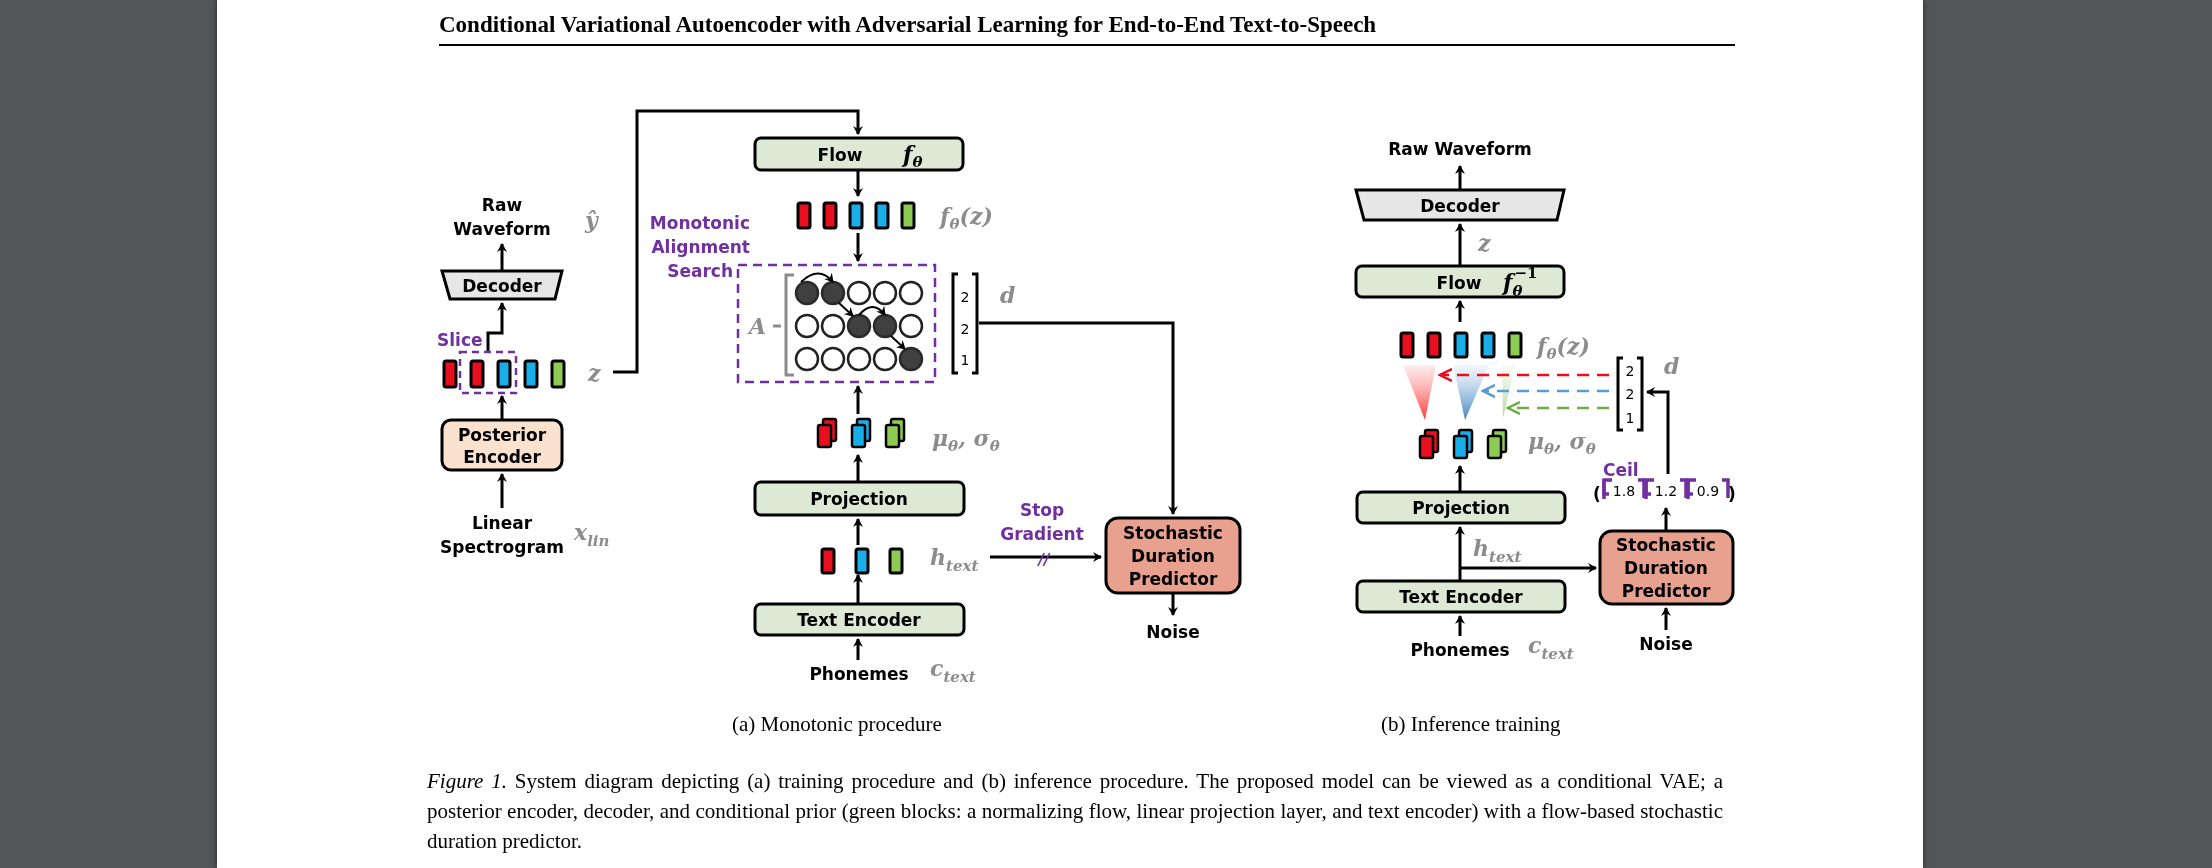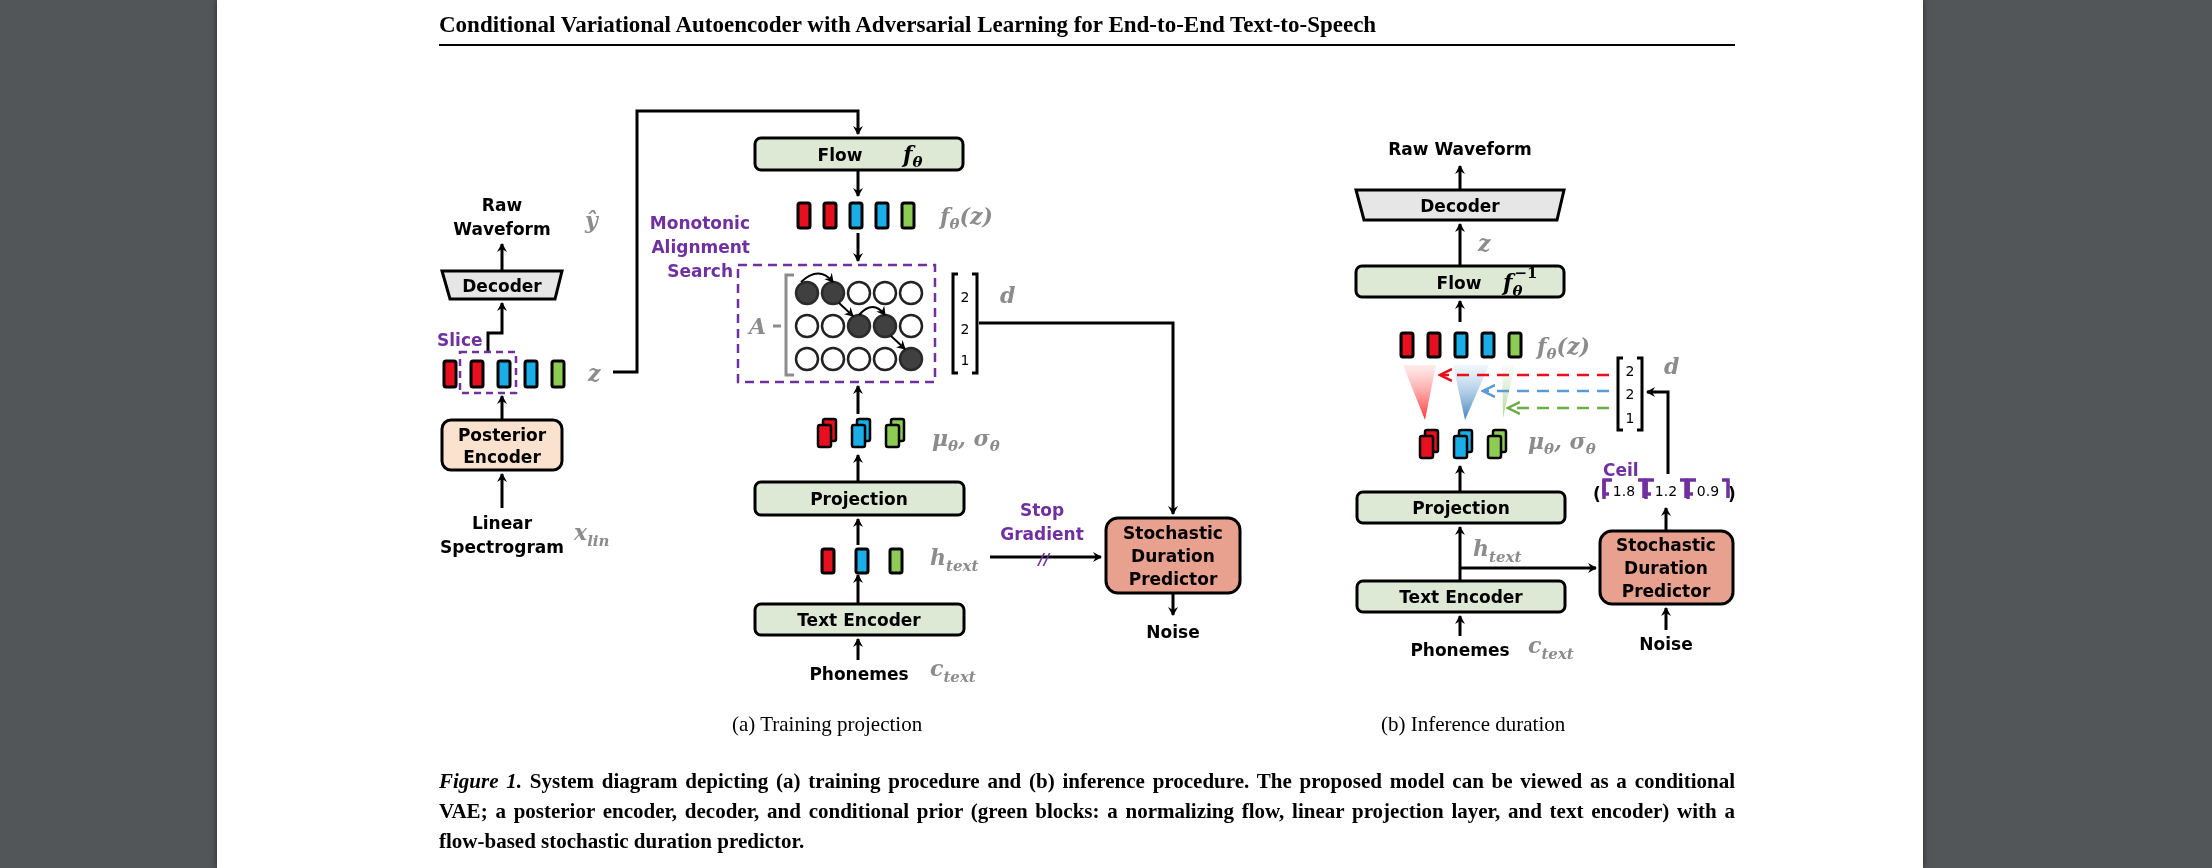--- a/index.html
+++ b/index.html
@@ -11,22 +11,22 @@
   .title-rule { position: absolute; left: 439px; top: 44px; width: 1296px; height: 2px; background: #000; }
   svg.fig { position: absolute; left: 0; top: 0; }
   .lbl { font-family: "DejaVu Sans", sans-serif; font-size: 17px; fill: #000; }
   .lbl-b { font-family: "DejaVu Sans", sans-serif; font-size: 17px; fill: #000; font-weight: bold; }
   .purple { font-family: "DejaVu Sans", sans-serif; font-size: 17px; fill: #7030a0; font-weight: bold; }
   .math { font-family: "DejaVu Serif", serif; font-style: italic; font-weight: bold; font-size: 22px; fill: #8c8c8c; }
   .math-sub { font-family: "DejaVu Serif", serif; font-style: italic; font-weight: bold; font-size: 15px; fill: #8c8c8c; }
   .mathk { font-family: "DejaVu Serif", serif; font-style: italic; font-weight: bold; font-size: 22px; fill: #000; }
   .small { font-family: "DejaVu Sans", sans-serif; font-size: 14px; fill: #000; }
   .subcap { position: absolute; font-family: "Liberation Serif", serif; font-size: 21px; color: #000; }
-  .caption { position: absolute; left: 439px; top: 766px; width: 1296px;
-          font-family: "Liberation Serif", serif; font-size: 21px; line-height: 30px; color: #000; text-align: justify; font-weight: bold; }
+  .caption { position: absolute; left: 427px; top: 766px; width: 1296px;
+          font-family: "Liberation Serif", serif; font-size: 21px; line-height: 30px; color: #000; text-align: justify; }
   .caption i { font-style: italic; }
 </style>
 </head>
 <body>
 
 <div class="page"></div>
 <div class="page-title">Conditional Variational Autoencoder with Adversarial Learning for End-to-End Text-to-Speech</div>
 <div class="title-rule"></div>
 
 <svg class="fig" width="2212" height="868" viewBox="0 0 2212 868">
@@ -259,16 +259,16 @@
         <text x="1666" y="496" text-anchor="middle" class="small">1.2</text>
         <path d="M1693,494 L1688,494 L1688,480 L1696,480" fill="none" stroke="#7030a0" stroke-width="3.5"></path>
         <path d="M1722,480 L1728,480 L1728,498" fill="none" stroke="#7030a0" stroke-width="3.5"></path>
         <line x1="1688" y1="480" x2="1688" y2="499" stroke="#7030a0" stroke-width="3.5"></line>
         <text x="1708" y="496" text-anchor="middle" class="small">0.9</text>
         <text x="1728" y="500" class="lbl" font-size="17" font-weight="bold">)</text>
       </g>
   </g>
 </svg>
 
-<div class="subcap" style="left:732px; top:712px;">(a) Training projection</div>
-<div class="subcap" style="left:1381px; top:712px;">(b) Inference duration</div>
+<div class="subcap" style="left:732px; top:712px;">(a) Monotonic procedure</div>
+<div class="subcap" style="left:1381px; top:712px;">(b) Inference training</div>
 
 <div class="caption"><i>Figure 1.</i><span> System diagram depicting (a) training procedure and (b) inference procedure. The proposed model can be viewed as a conditional VAE; a posterior encoder, decoder, and conditional prior (green blocks: a normalizing flow, linear projection layer, and text encoder) with a flow-based stochastic duration predictor.</span></div>
 
 </body></html>

